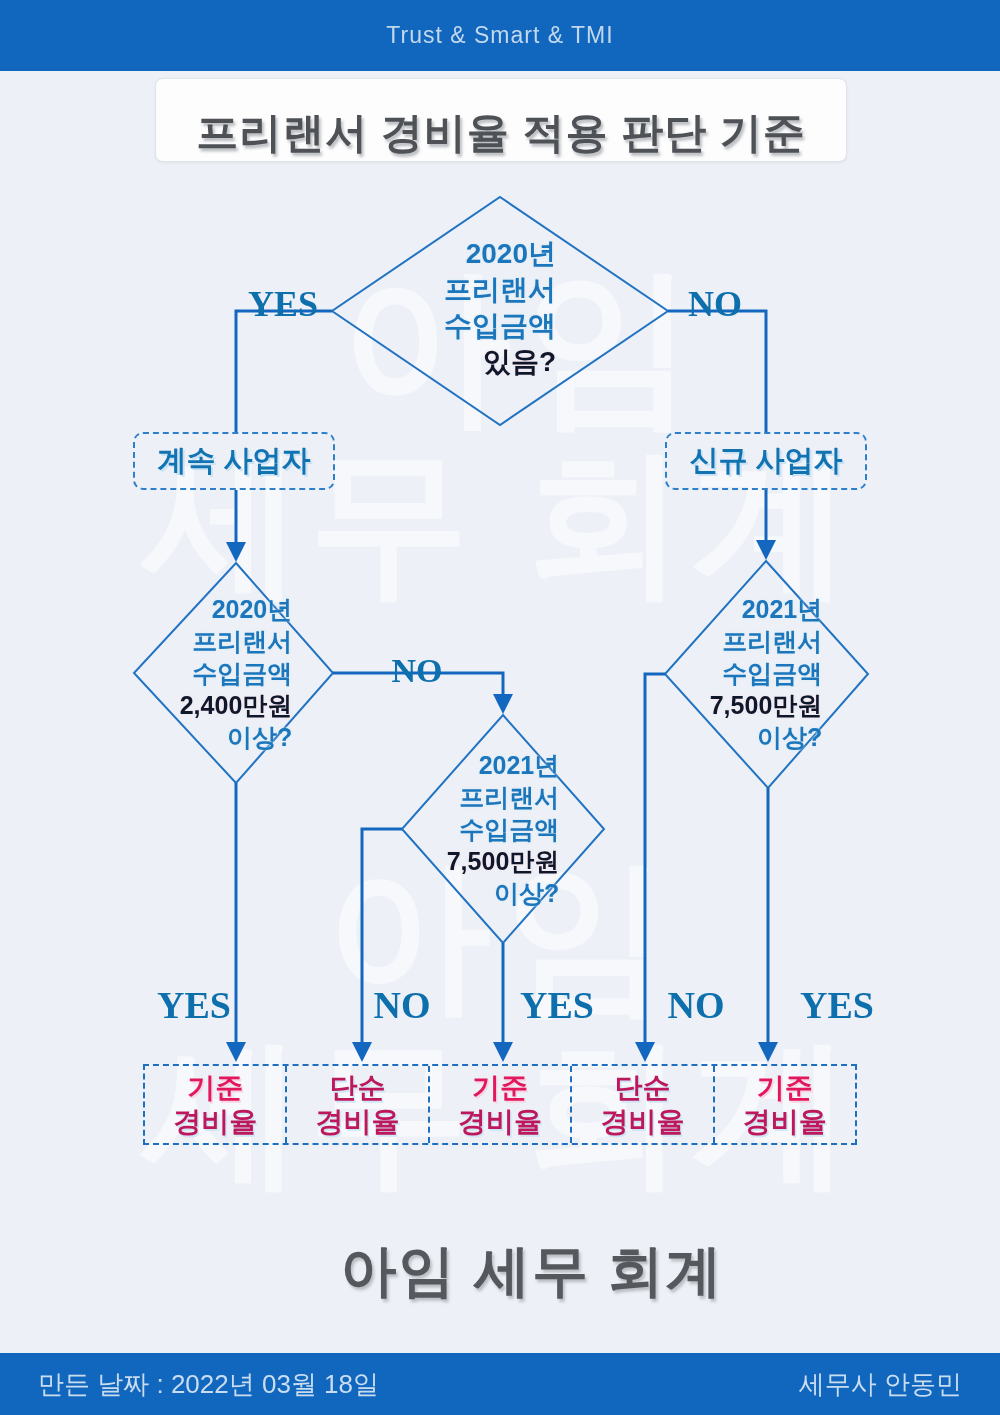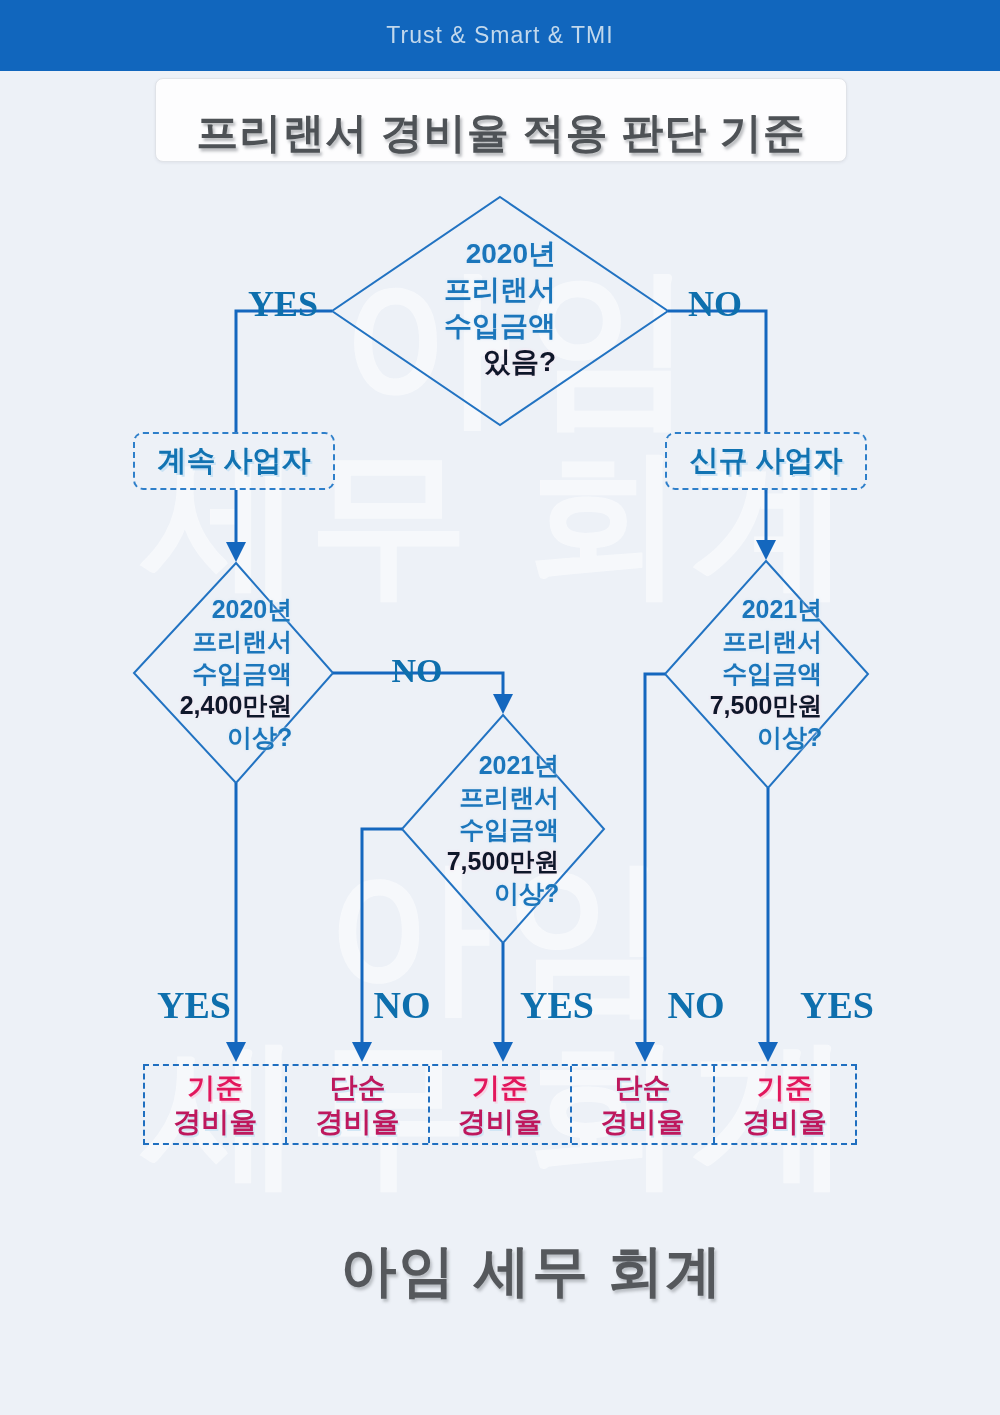--- a/index.html
+++ b/index.html
@@ -212,14 +212,18 @@
       <div class="rc-blue">경비율</div>
     </div>
     <div class="result-cell">
       <div class="rc-pink">기준</div>
       <div class="rc-blue">경비율</div>
     </div>
   </div>
 
   <div class="brand">아임 세무 회계</div>
 
+  <div class="footbar">
+    <span>만든 날짜 : 2022년 03월 18일</span>
+    <span>세무사  안동민</span>
+  </div>
 
 </div>
 
 </body></html>

